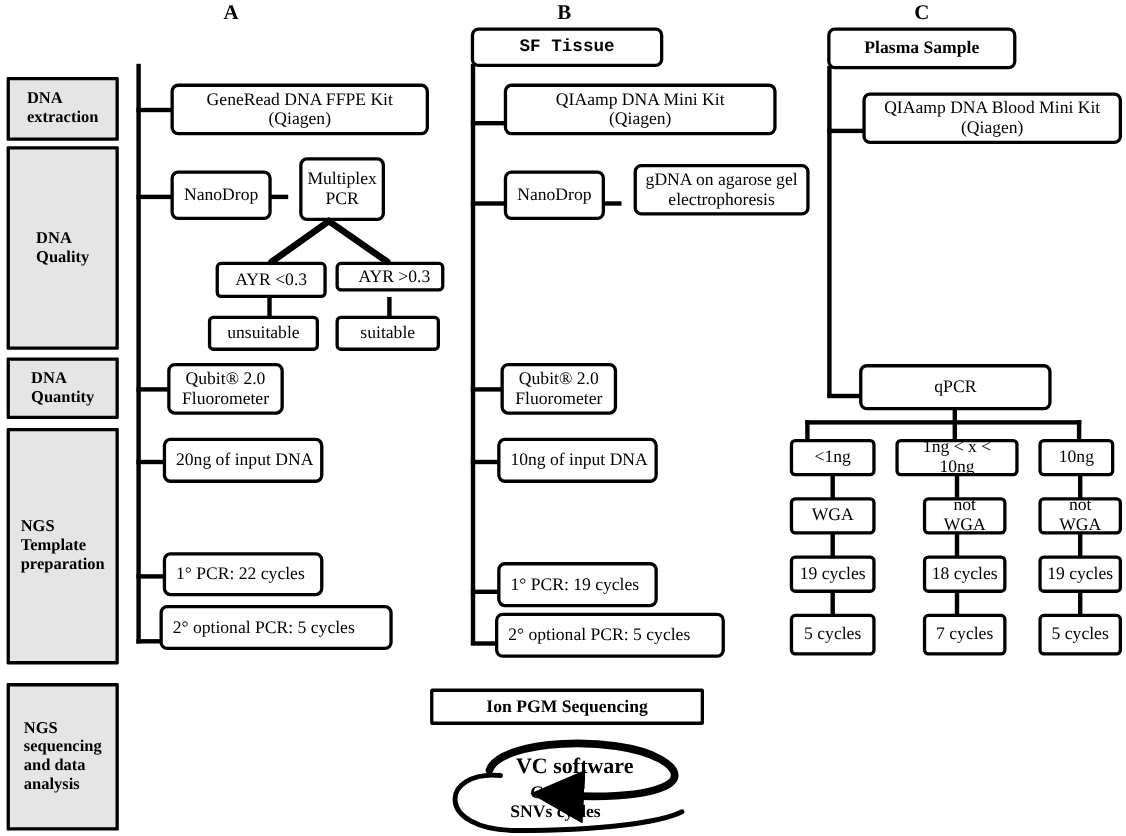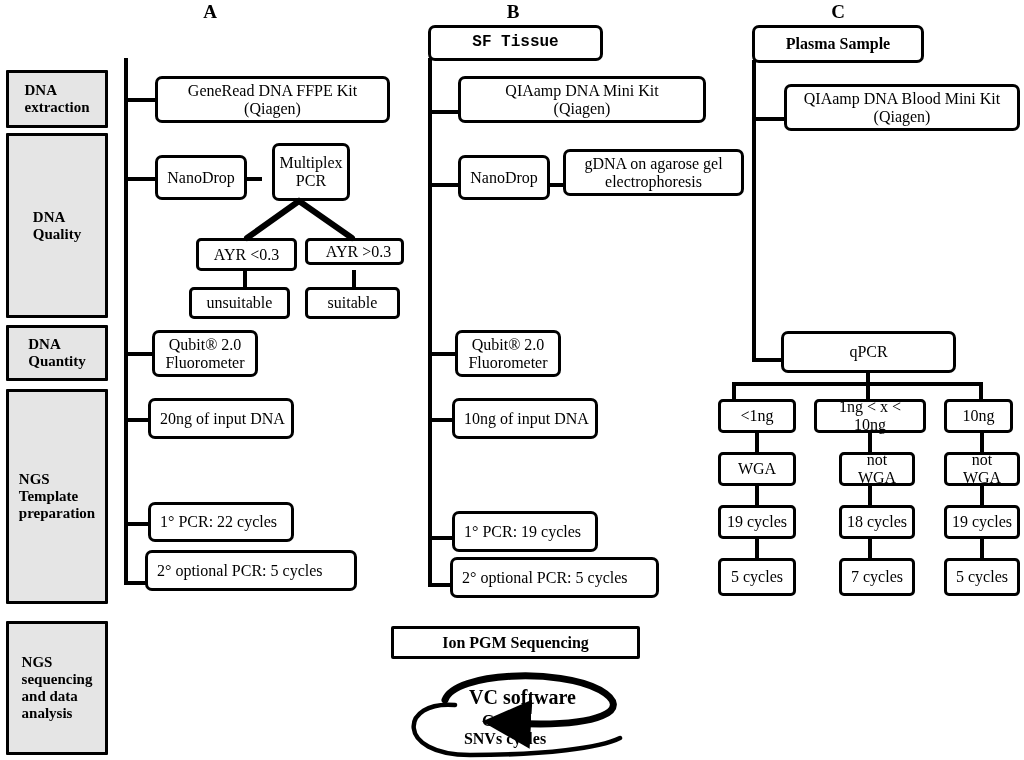--- a/index.html
+++ b/index.html
@@ -177,21 +177,21 @@
   <div class="abs node" style="left:458px; top:76px; width:248px; height:47px;">
     <span style="white-space:pre-line;">QIAamp DNA Mini Kit
 (Qiagen)</span>
   </div>
 
   <div class="abs line-h" style="left:428px; top:183px; width:34px; height:4px;"></div>
   <div class="abs node" style="left:458px; top:155px; width:92px; height:45px;">
     <span style="white-space:pre-line;">NanoDrop</span>
   </div>
   <div class="abs line-h" style="left:548px; top:183px; width:17px; height:4px;"></div>
-  <div class="abs node" style="left:563px; top:149px; width:181px; height:47px;">
+  <div class="abs node" style="left:576px; top:149px; width:160px; height:47px;">
     <span style="white-space:pre-line;">gDNA on agarose gel
 electrophoresis</span>
   </div>
 
   <div class="abs line-h" style="left:428px; top:352px; width:34px; height:4px;"></div>
   <div class="abs node" style="left:455px; top:330px; width:106px; height:47px;">
     <span style="white-space:pre-line;">Qubit® 2.0
 Fluorometer</span>
   </div>
 

